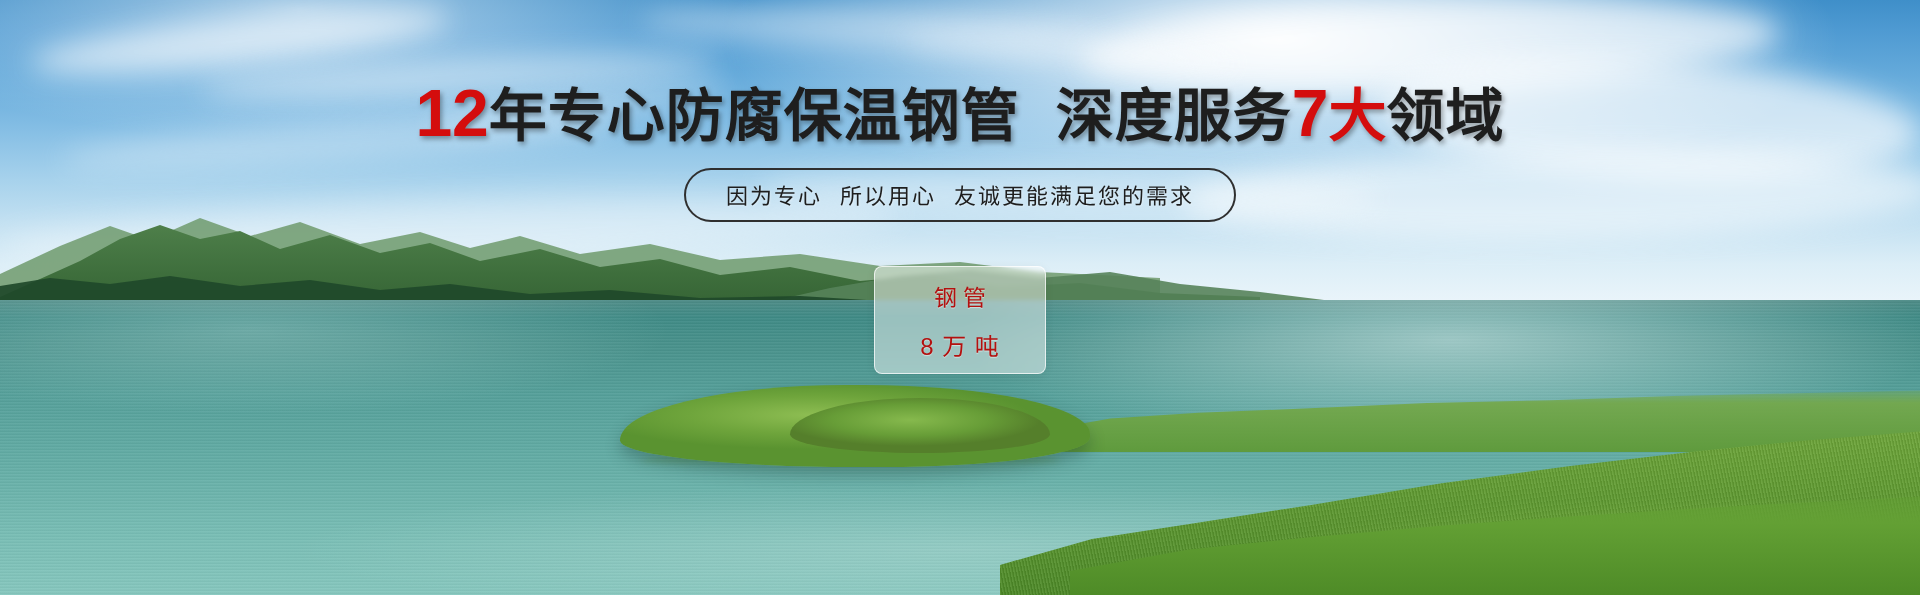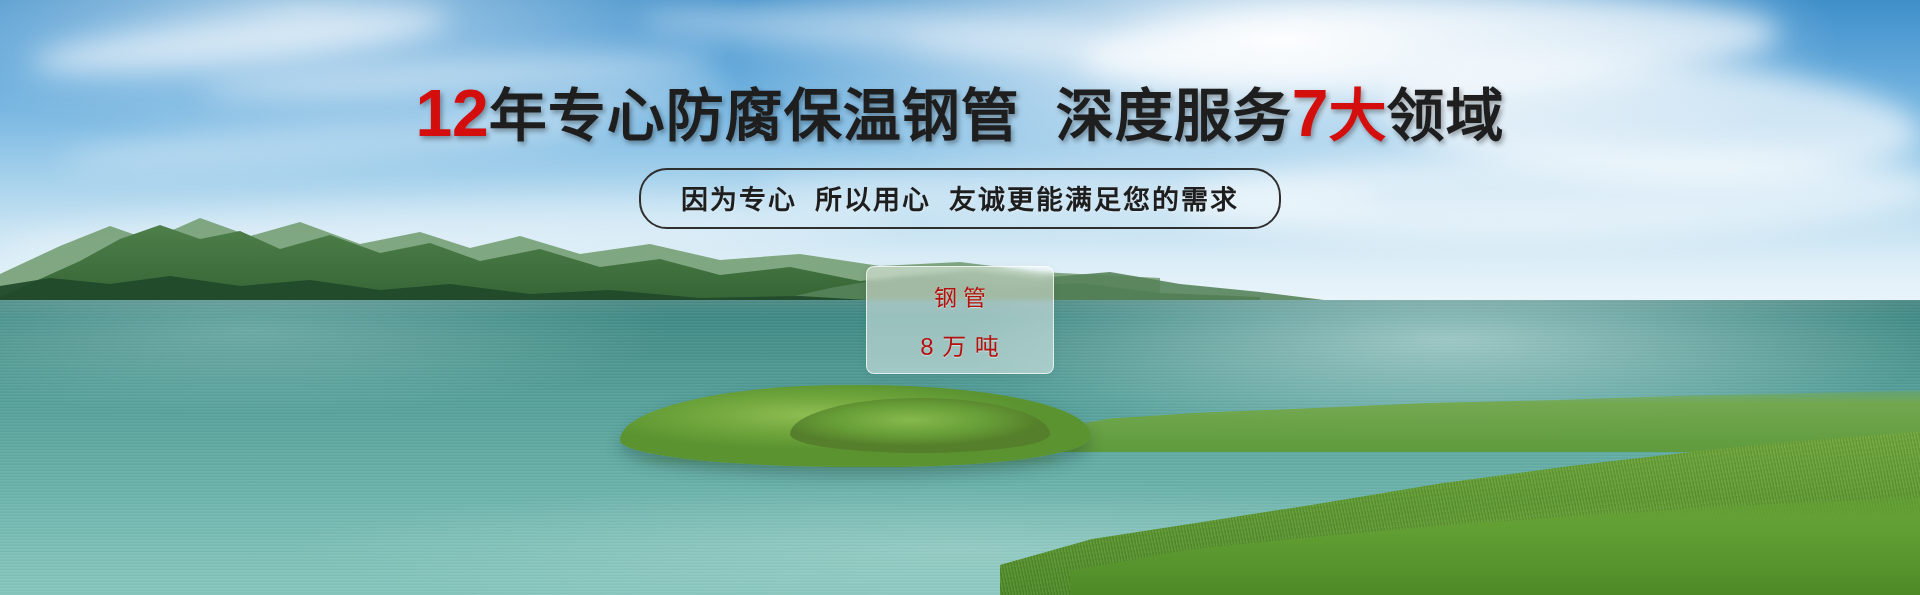--- a/index.html
+++ b/index.html
@@ -162,36 +162,36 @@
 
   .subtitle-wrap {
     position:absolute; left:0; top:168px; width:1920px;
     text-align:center;
   }
   .subtitle {
     display:inline-block;
     padding:8px 40px 10px;
     border:2px solid #2f2f2f;
     border-radius:28px;
-    font-size:27px;
+    font-size:22px;
     letter-spacing:2px;
     color:#1e1e1e;
-    font-weight:bold;
+    font-weight:normal;
     text-shadow:1px 1px 2px rgba(255,255,255,.35);
   }
   .subtitle .sp { display:inline-block; width:18px; }
 
   
   .cards {
     position:absolute; left:0; top:266px; width:1920px;
     display:flex; justify-content:center; align-items:flex-start;
     gap:10px;
   }
   .card {
-    width:188px; height:108px;
+    width:172px; height:108px;
     background:rgba(255,255,255,.46);
     border:1px solid rgba(255,255,255,.72);
     border-radius:8px;
     display:flex; flex-direction:column; align-items:center; justify-content:center;
     backdrop-filter:blur(2px);
     box-shadow:0 2px 10px rgba(0,0,0,.07);
   }
   .card-label {
     color:#b3110f;
     font-size:23px;

